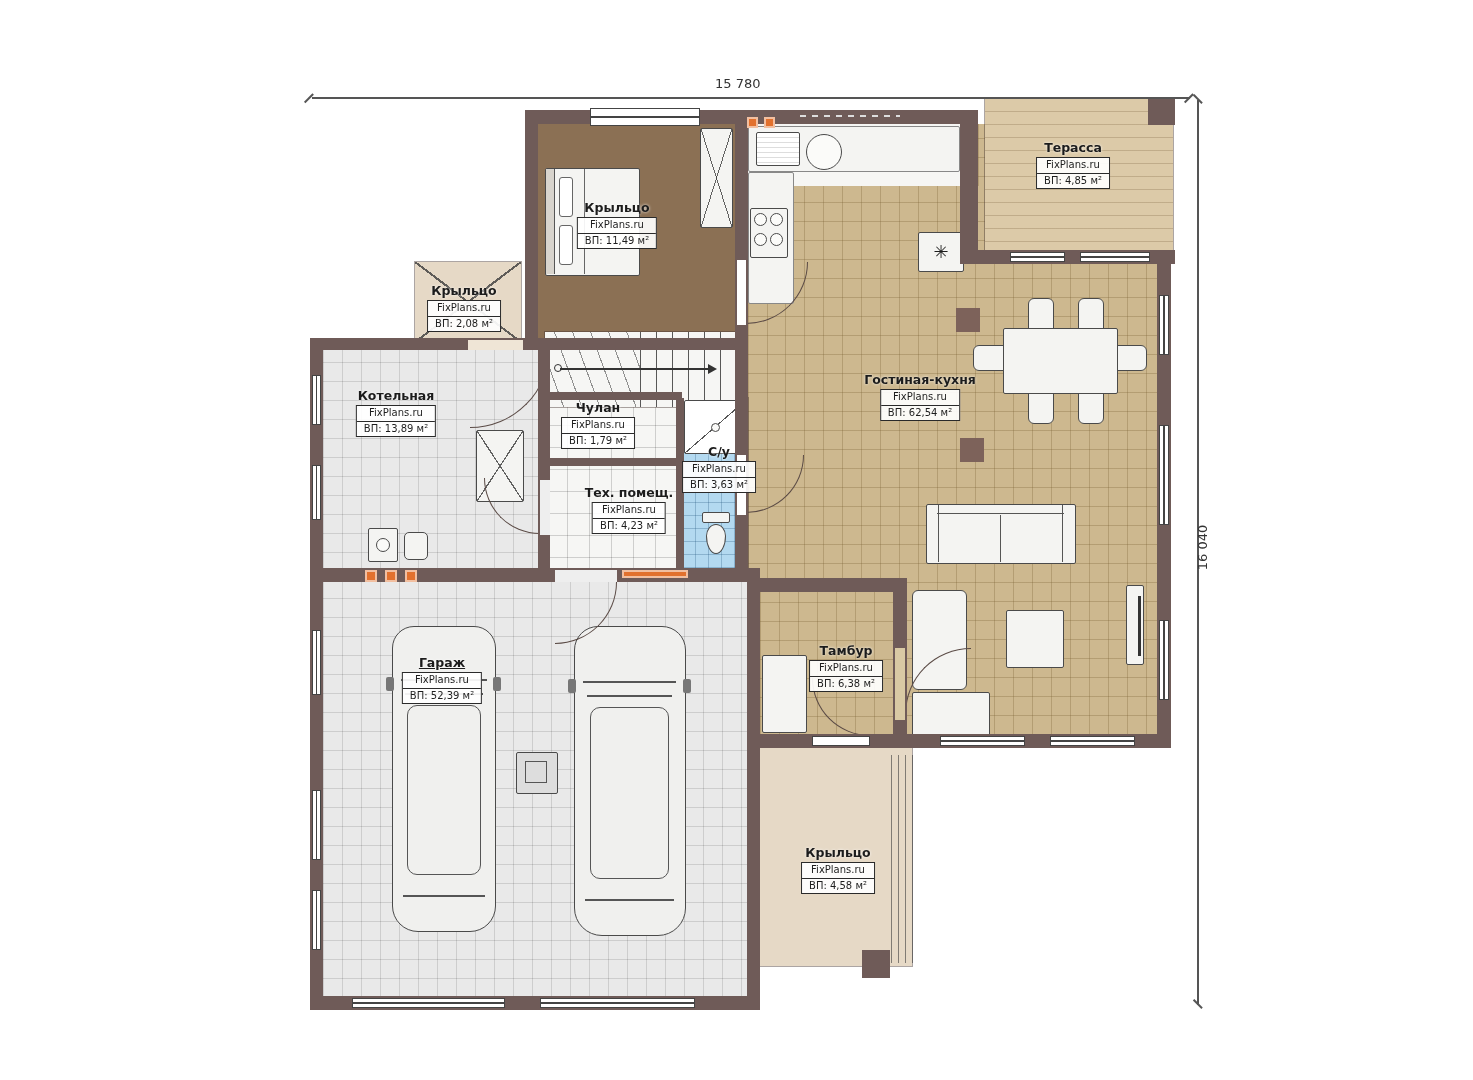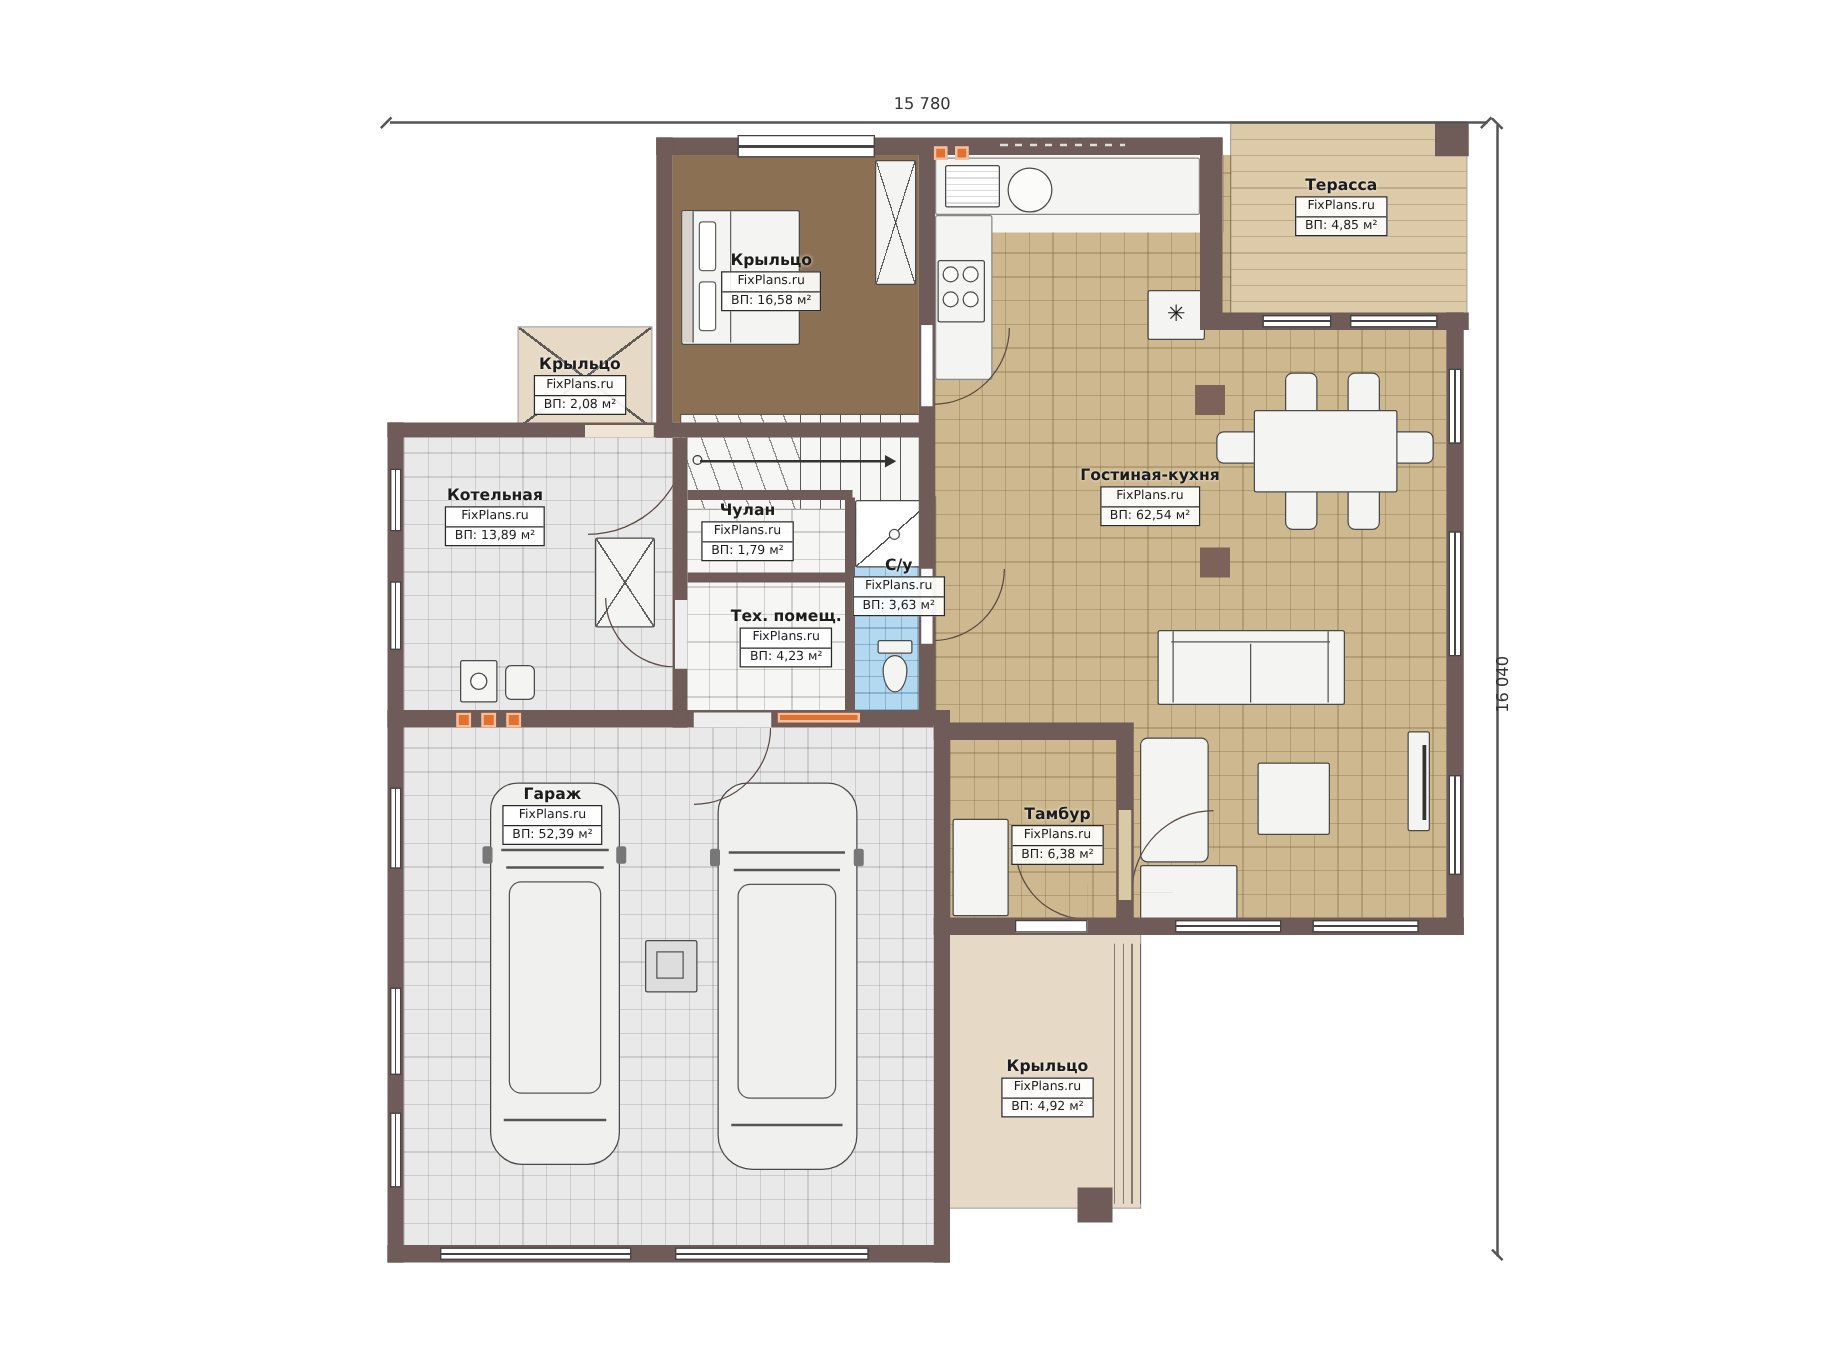--- a/index.html
+++ b/index.html
@@ -222,21 +222,21 @@
   <div class="dimline" style="left:1188px;top:92px;width:1.5px;height:12px;transform:rotate(45deg);"></div>
   <div class="dimtext" style="left:715px;top:76px;">15 780</div>
   <div class="dimline" style="left:1197px;top:100px;width:1.5px;height:905px;"></div>
   <div class="dimline" style="left:1192px;top:98px;width:12px;height:1.5px;transform:rotate(45deg);"></div>
   <div class="dimline" style="left:1192px;top:1003px;width:12px;height:1.5px;transform:rotate(45deg);"></div>
   <div class="dimtext" style="left:1180px;top:540px;transform:rotate(-90deg);transform-origin:center;">16 040</div>
 
   <div class="rlabel" style="left:617px;top:200px;">
     <div class="rname">Крыльцо</div>
     <div class="rbox"><div class="brand">FixPlans.ru</div>
-      <div class="area">ВП: 16,58 м²</div></div>
+      <div class="area">ВП: 11,49 м²</div></div>
   </div>
   <div class="rlabel" style="left:1073px;top:140px;">
     <div class="rname">Терасса</div>
     <div class="rbox"><div class="brand">FixPlans.ru</div>
       <div class="area">ВП: 4,85 м²</div></div>
   </div>
   <div class="rlabel" style="left:464px;top:283px;">
     <div class="rname">Крыльцо</div>
     <div class="rbox"><div class="brand">FixPlans.ru</div>
       <div class="area">ВП: 2,08 м²</div></div>
@@ -264,24 +264,24 @@
   <div class="rlabel" style="left:920px;top:372px;">
     <div class="rname">Гостиная-кухня</div>
     <div class="rbox"><div class="brand">FixPlans.ru</div>
       <div class="area">ВП: 62,54 м²</div></div>
   </div>
   <div class="rlabel" style="left:846px;top:643px;">
     <div class="rname">Тамбур</div>
     <div class="rbox"><div class="brand">FixPlans.ru</div>
       <div class="area">ВП: 6,38 м²</div></div>
   </div>
-  <div class="rlabel" style="left:442px;top:627px;">
+  <div class="rlabel" style="left:442px;top:655px;text-decoration:underline;">
     <div class="rname">Гараж</div>
     <div class="rbox"><div class="brand">FixPlans.ru</div>
       <div class="area">ВП: 52,39 м²</div></div>
   </div>
   <div class="rlabel" style="left:838px;top:845px;">
     <div class="rname">Крыльцо</div>
     <div class="rbox"><div class="brand">FixPlans.ru</div>
-      <div class="area">ВП: 4,92 м²</div></div>
+      <div class="area">ВП: 4,58 м²</div></div>
   </div>
 
 </div>
 
 </body></html>

